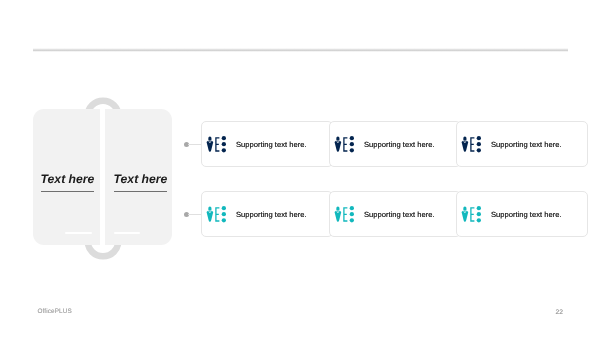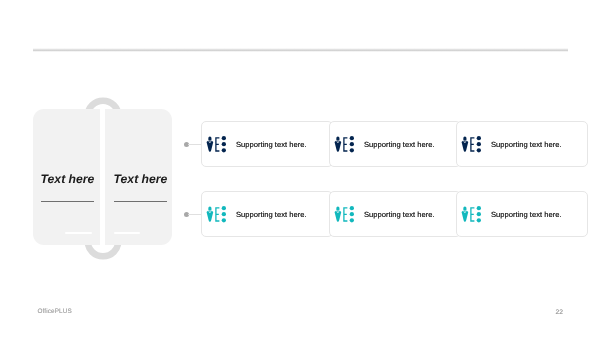--- a/index.html
+++ b/index.html
@@ -13,21 +13,21 @@
 .book-page{position:absolute;top:0;height:136px;background:#f2f2f2;}
 .book-page.left{left:0;width:66.5px;border-radius:11px 0 0 11px;}
 .book-page.right{left:71.5px;width:67.5px;border-radius:0 11px 11px 0;}
 .ring{position:absolute;left:50.2px;width:40px;height:40px;}
 .ring svg{display:block;}
 .ring.top{top:-13.4px;}
 .ring.bottom{top:112.2px;}
 .ring.top svg{clip-path:inset(0 0 20.4px 0);}
 .ring.bottom svg{clip-path:inset(23.8px 0 0 0);}
 .label{position:absolute;font-size:12.2px;font-style:italic;font-weight:bold;color:#1c1c1c;white-space:nowrap;line-height:12px;}
-.label u{text-decoration:none;border-bottom:1px solid #6f6f6f;padding-bottom:16px;margin-bottom:1px;display:inline-block;}
+.label u{text-decoration:none;border-bottom:1px solid #6f6f6f;padding-bottom:6px;margin-bottom:1px;display:inline-block;}
 .dash{position:absolute;height:2.2px;background:#ffffff;border-radius:1.1px;}
 
 .card{position:absolute;width:132px;height:46px;border:1px solid #e6e6e6;border-radius:5px;background:#fff;box-sizing:border-box;}
 .card .ic{position:absolute;left:3.2px;top:12.8px;width:21px;height:20px;}
 .card .ic svg{display:block;width:21px;height:20px;}
 .card .txt{position:absolute;left:34px;top:-0.5px;height:46px;display:flex;align-items:center;font-size:7.6px;color:#2b2b2b;white-space:nowrap;letter-spacing:0px;text-shadow:0 0 0.35px rgba(43,43,43,0.85);}
 .conn{position:absolute;height:1px;background:#e0e0e0;}
 .dot{position:absolute;width:5px;height:5px;border-radius:50%;background:#a8a8a8;}
 </style>
 </head>

